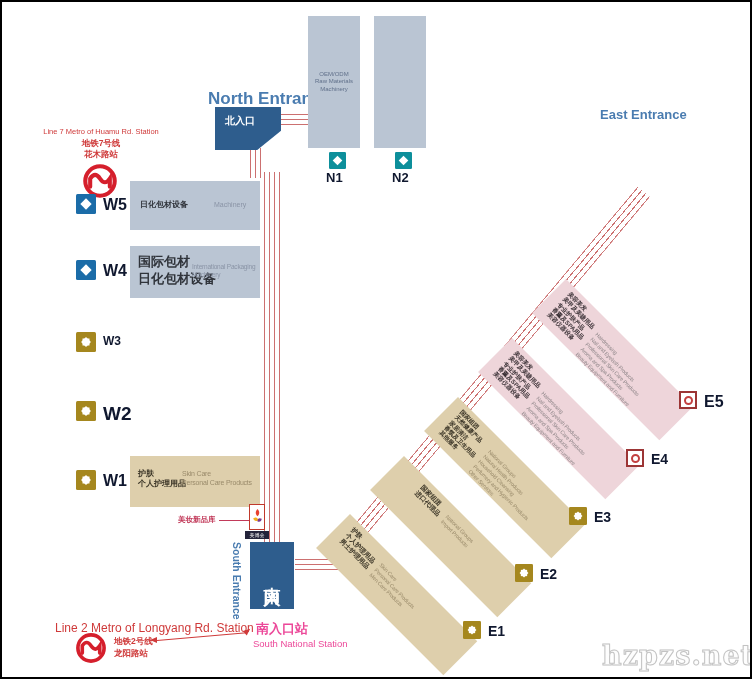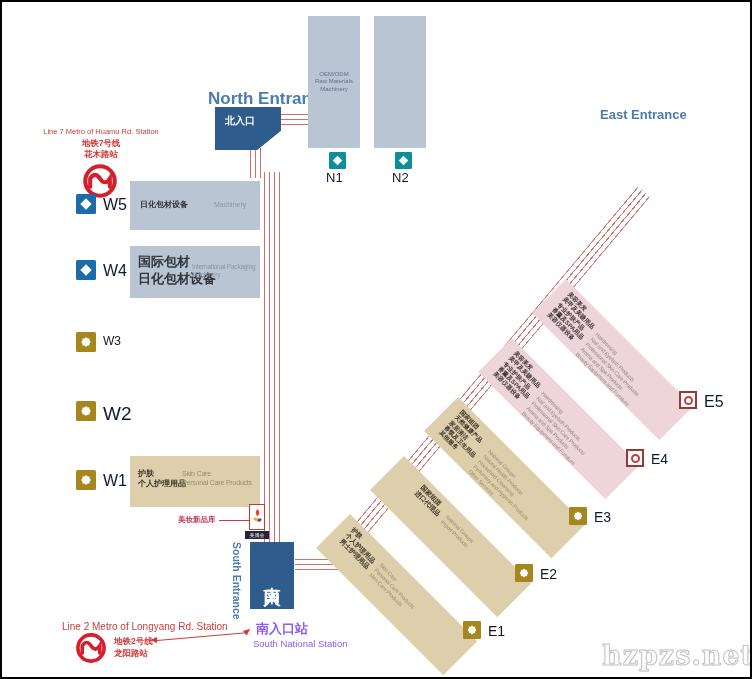--- a/index.html
+++ b/index.html
@@ -8,35 +8,35 @@
        overflow:hidden;font-family:"Liberation Sans",sans-serif}
   .abs{position:absolute}
   [data-bind]{white-space:pre-line}
   
   .corrV{position:absolute;background:repeating-linear-gradient(to right,#cc7070 0,#cc7070 1px,transparent 1px,transparent 5px)}
   .corrH{position:absolute;background:repeating-linear-gradient(to bottom,#cc7070 0,#cc7070 1px,transparent 1px,transparent 5px)}
   .hall{position:absolute}
   .blue{background:#bac5d3}
   .tan{background:#decfac}
   .pink{background:#eed5da}
-  .id{position:absolute;font-weight:normal;color:#10182f}
+  .id{position:absolute;font-weight:bold;color:#10182f}
   .zh{font-weight:bold;color:#30343b;line-height:1.3}
   .en{color:#8a94a6;line-height:1.25}
   .tan .zh{color:#3a3426}
   .tan .en{color:#9a8b6b}
   .pink .zh{color:#3d3338}
   .pink .en{color:#8f8689}
   .eband{position:absolute;width:180px;height:48px;transform-origin:0 0;transform:rotate(45deg);
          display:flex;align-items:flex-start;gap:6px;padding:5px 4px 0 12px}
   .eband .zh{font-size:6.5px;line-height:1.22}
   .eband .en{font-size:5.5px;letter-spacing:-0.2px}
   .entr-box{position:absolute;background:#2e5d8d;color:#fff;font-weight:bold}
   .entr-label{position:absolute;color:#4a7cb0;font-weight:bold}
   .red-text{color:#cf3a3a}
-  .mag{color:#8b5cf6}
+  .mag{color:#ec4899}
   .ringicon{position:absolute;width:18px;height:18px;background:#fff;border:2px solid #9c3535;
             display:flex;align-items:center;justify-content:center}
   .ringicon .ring{width:9px;height:9px;border-radius:50%;border:2px solid #c34040}
   .vtext{writing-mode:vertical-rl}
   .arrowL{position:absolute;width:0;height:0;border-top:3px solid transparent;border-bottom:3px solid transparent;border-right:7px solid #cf3a3a}
   .arrowR{position:absolute;width:0;height:0;border-top:3px solid transparent;border-bottom:3px solid transparent;border-left:7px solid #cf3a3a}
   #watermark{position:absolute;left:600px;top:638px;font-family:"DejaVu Serif",serif;font-weight:bold;
              font-size:27px;letter-spacing:1px;color:#fdfdfd;-webkit-text-stroke:1px #c3c3c3;text-shadow:0 0 1px #cfcfcf}
 </style>
 </head>
@@ -159,21 +159,21 @@
   </div>
   <div class="abs" data-bind="new_products.logo_label" style="left:243px;top:529px;width:24px;height:8px;background:#23233a;color:#fff;font-size:5px;line-height:8px;text-align:center">美博会</div>
 
   <div class="abs vtext" data-bind="entrances.south.en" style="left:229px;top:540px;height:112px;font-size:10.5px;font-weight:bold;color:#4a7cb0">South Entrance</div>
   <div class="entr-box" style="left:248px;top:540px;width:44px;height:67px;display:flex;align-items:center;justify-content:center">
     <span class="vtext" data-bind="entrances.south.zh" style="font-size:17px;letter-spacing:2px">南入口</span>
   </div>
   <div class="abs mag" data-bind="south_station.zh" style="left:254px;top:618px;font-size:13px;font-weight:bold">南入口站</div>
   <div class="abs mag" data-bind="south_station.en" style="left:251px;top:636px;font-size:9.5px">South National Station</div>
 
-  <div class="abs red-text" data-bind="metro_line2.en" style="left:60px;top:619px;font-size:10px">Line 2 Metro of Longyang Rd. Station</div>
+  <div class="abs red-text" data-bind="metro_line2.en" style="left:53px;top:619px;font-size:12px">Line 2 Metro of Longyang Rd. Station</div>
   <div class="abs" style="left:73px;top:630px">
     <svg width="32" height="32" viewBox="0 0 44 44">
       <circle cx="22" cy="22" r="18" fill="none" stroke="#d51f2c" stroke-width="5"></circle>
       <path d="M10 29 V19 q6 -9 12 0 q6 9 12 0 V29" fill="none" stroke="#d51f2c" stroke-width="5" stroke-linecap="round"></path>
     </svg>
   </div>
   <div class="abs red-text" data-bind="metro_line2.zh_line" style="left:112px;top:634px;font-size:8.5px;font-weight:bold">地铁2号线</div>
   <div class="abs red-text" data-bind="metro_line2.zh_station" style="left:112px;top:646px;font-size:8.5px;font-weight:bold">龙阳路站</div>
 
   <div class="abs" style="left:155px;top:638px;width:90px;border-top:1px solid #cf3a3a;transform-origin:left center;transform:rotate(-5deg)"></div>

